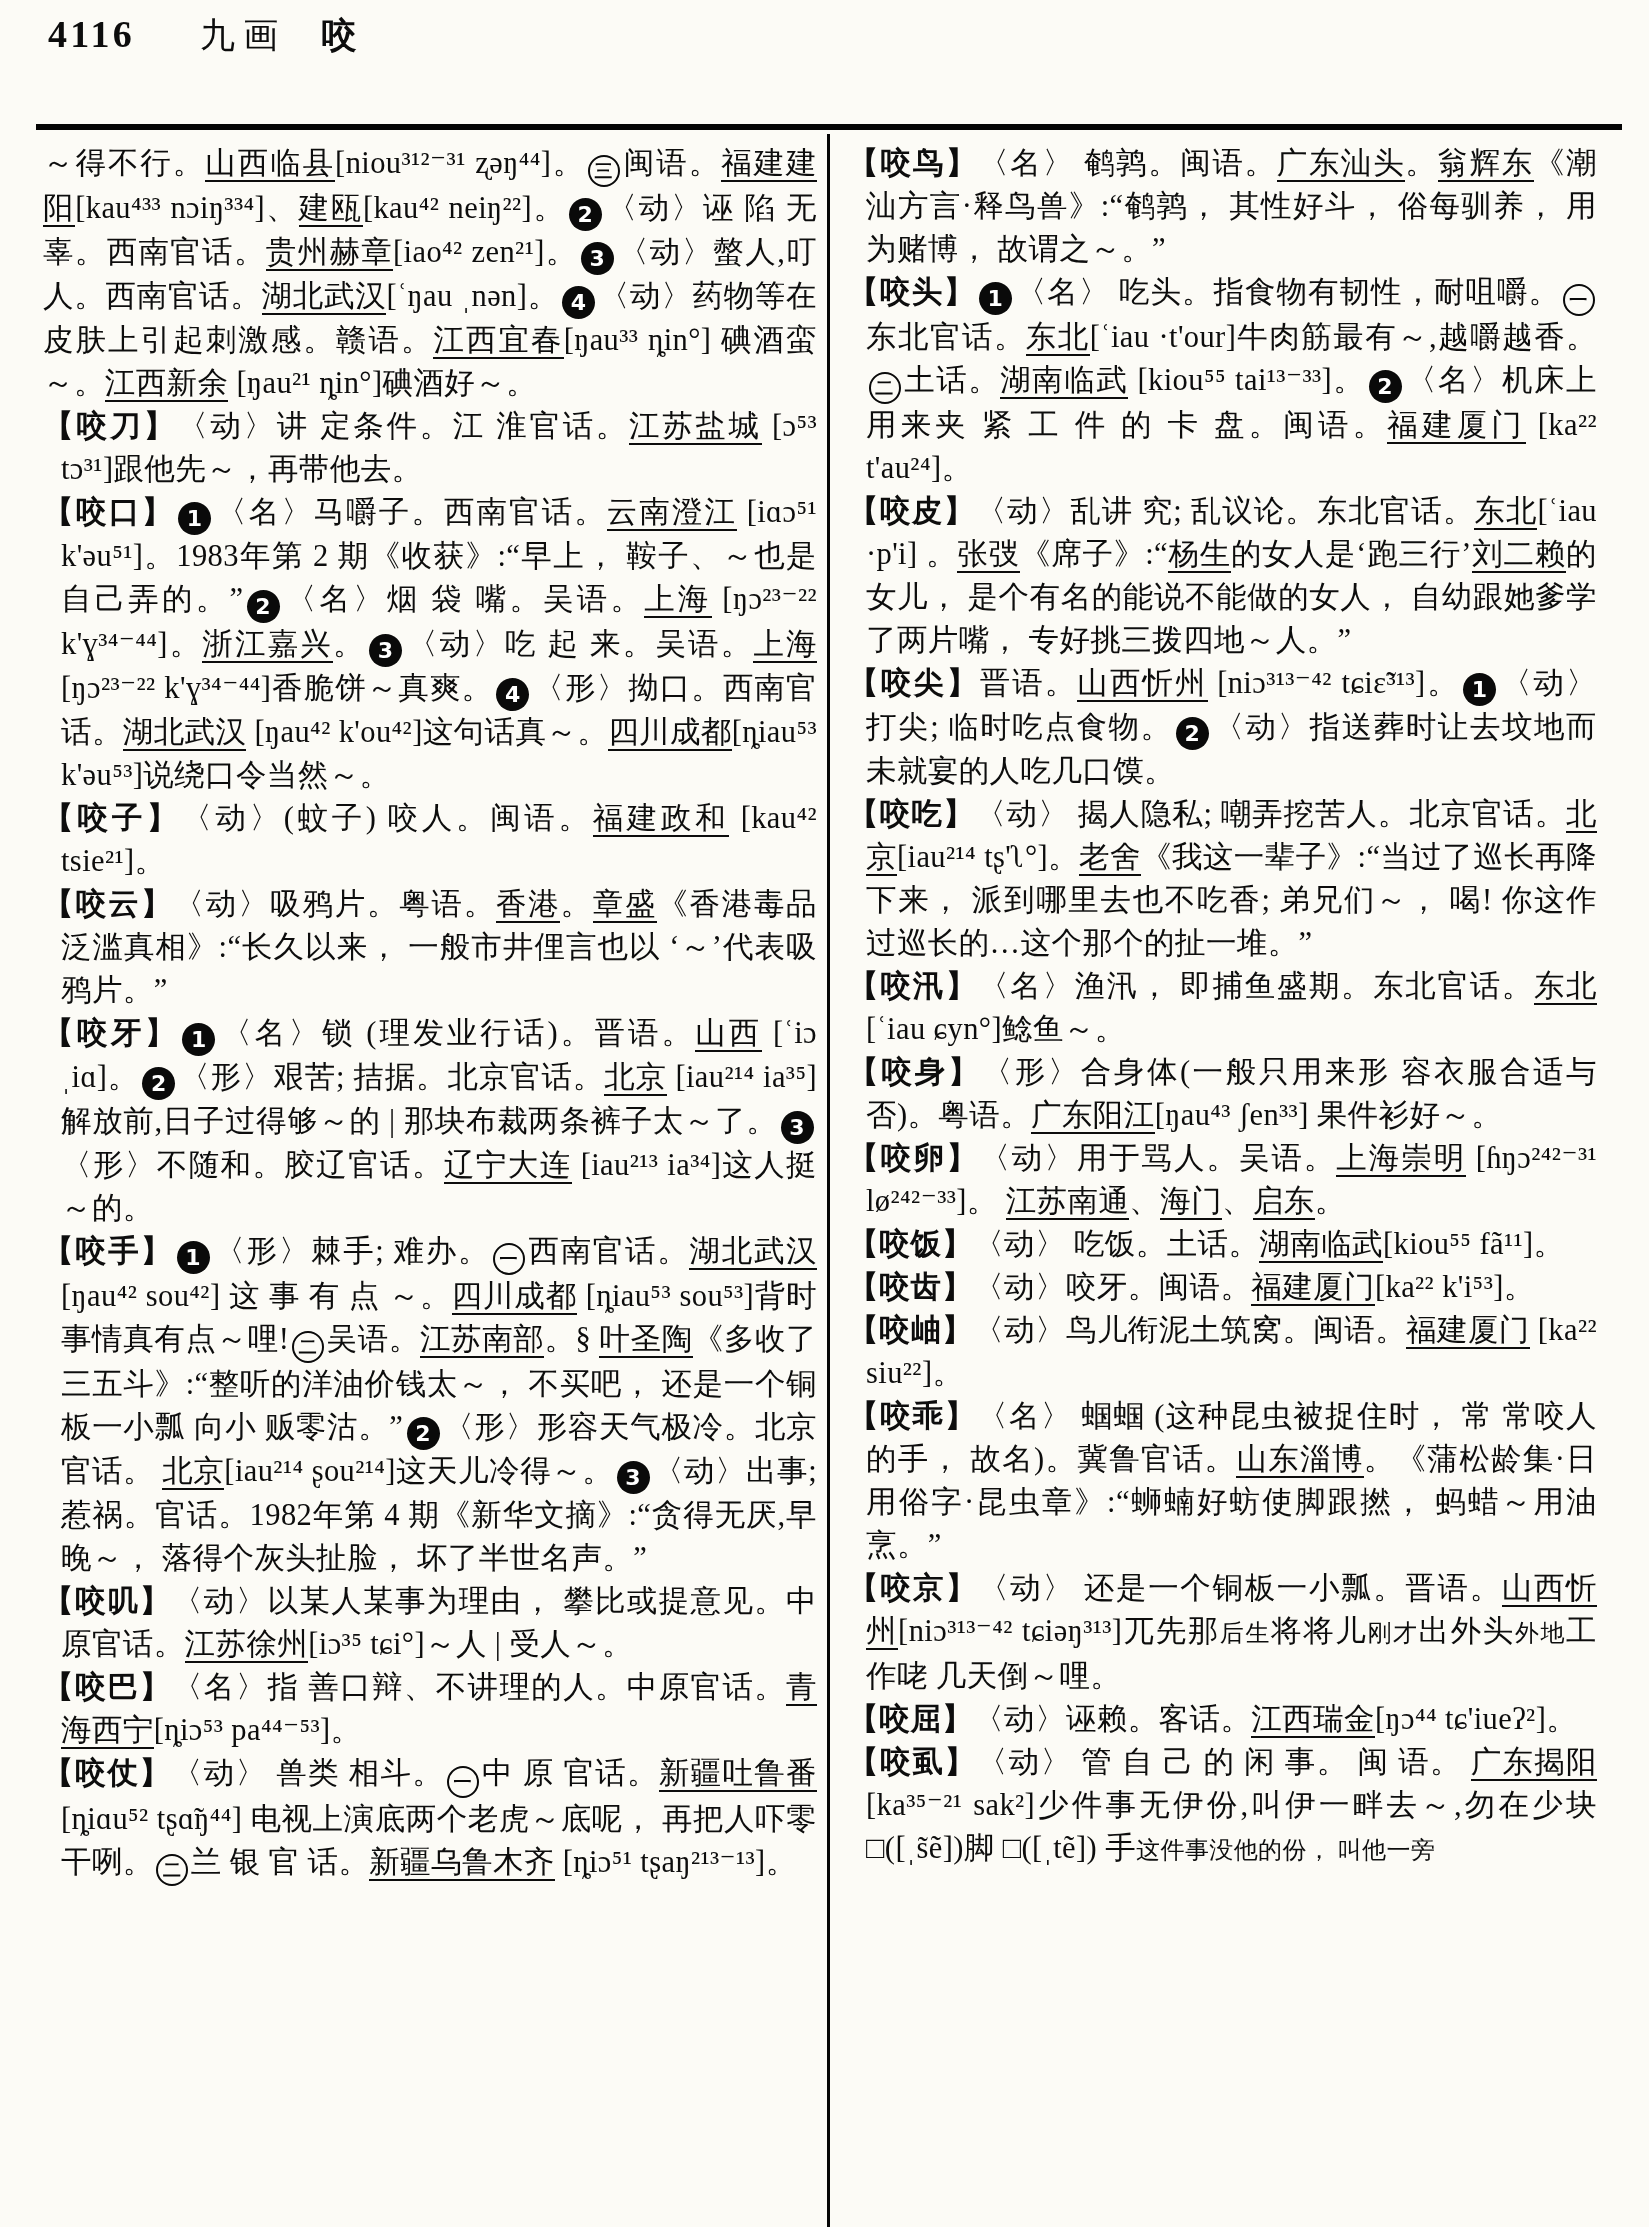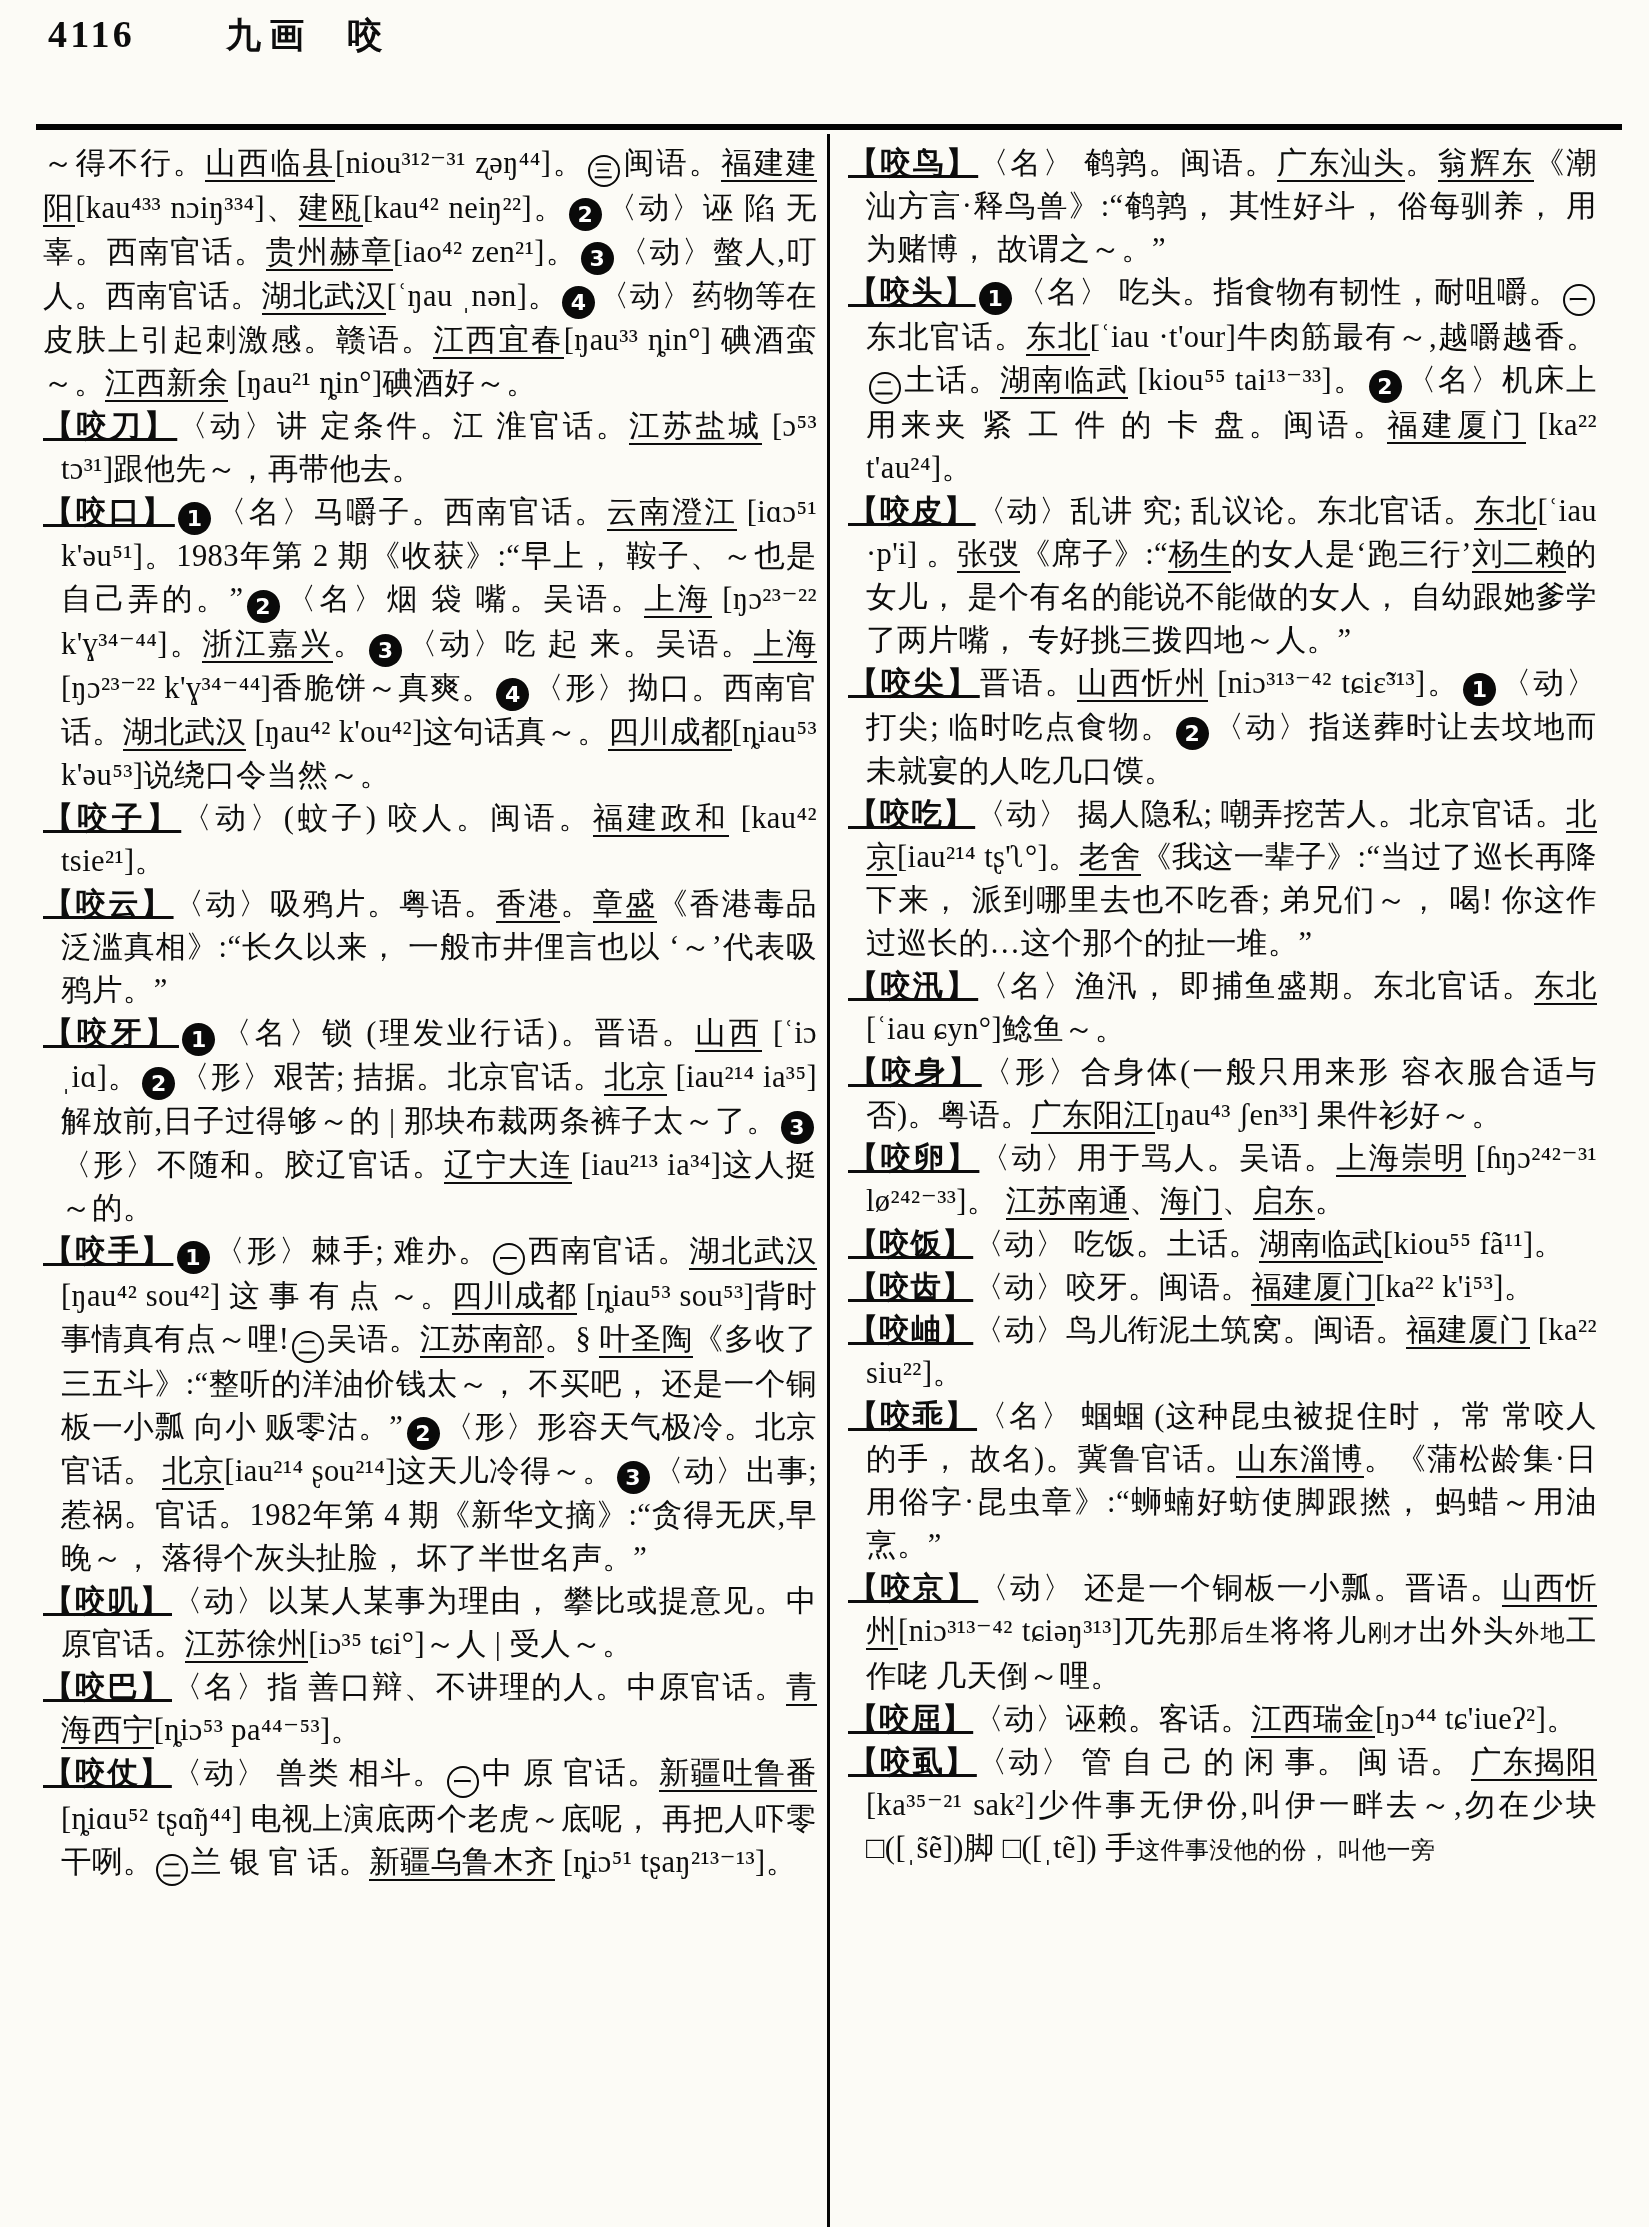--- a/index.html
+++ b/index.html
@@ -3,36 +3,36 @@
 <meta charset="utf-8">
 <style>
   html,body{margin:0;padding:0;}
   body{
     width:1650px;height:2227px;position:relative;overflow:hidden;
     background:#fcfbf6;color:#0d0d0d;
     font-family:"Liberation Serif","DejaVu Serif",serif;
   }
   .page-header{position:absolute;top:11.5px;left:48px;display:flex;align-items:baseline;}
   .page-number{font-size:38px;font-weight:bold;letter-spacing:3.3px;}
-  .radical-section{font-size:35px;font-weight:bold;margin-left:91px;letter-spacing:8.2px;}
+  .radical-section{font-size:35px;font-weight:normal;margin-left:65px;letter-spacing:8.2px;}
   .head-char{font-size:35px;font-weight:bold;margin-left:35px;}
   .header-rule{position:absolute;left:36px;top:124px;width:1586px;height:5.8px;background:#050505;}
   .column-divider{position:absolute;left:827px;top:134px;width:3.3px;height:2094px;background:#050505;}
   .cols{position:absolute;top:142px;left:43px;width:1577px;display:flex;}
   .col{text-align:justify;}
   .col-left{width:774px;margin-right:31px;}
   .col-right{width:749px;}
   .entry{
     font-size:30.5px;line-height:43px;margin:0;
     padding-left:18px;text-indent:-18px;
     text-align:justify;text-justify:inter-ideograph;
     letter-spacing:0.4px;
   }
   .entry.cont{padding-left:0;text-indent:0;}
-  .head{font-weight:bold;letter-spacing:0.8px;text-decoration:underline;}
+  .head{font-weight:bold;letter-spacing:0.8px;}
   .u{border-bottom:2.9px solid #0d0d0d;padding-bottom:0px;}
   .bn{
     display:inline-block;width:33px;height:33px;border-radius:50%;
     background:#0a0a0a;color:#fff;text-align:center;line-height:33px;
     font-size:22px;font-weight:bold;vertical-align:-4.1px;text-indent:0;
     margin:0 3.3px;font-family:"DejaVu Sans",sans-serif;
   }
   .wn{
     display:inline-block;width:28px;height:28px;border-radius:50%;
     border:2.5px solid #0a0a0a;color:#0a0a0a;text-align:center;line-height:28px;

